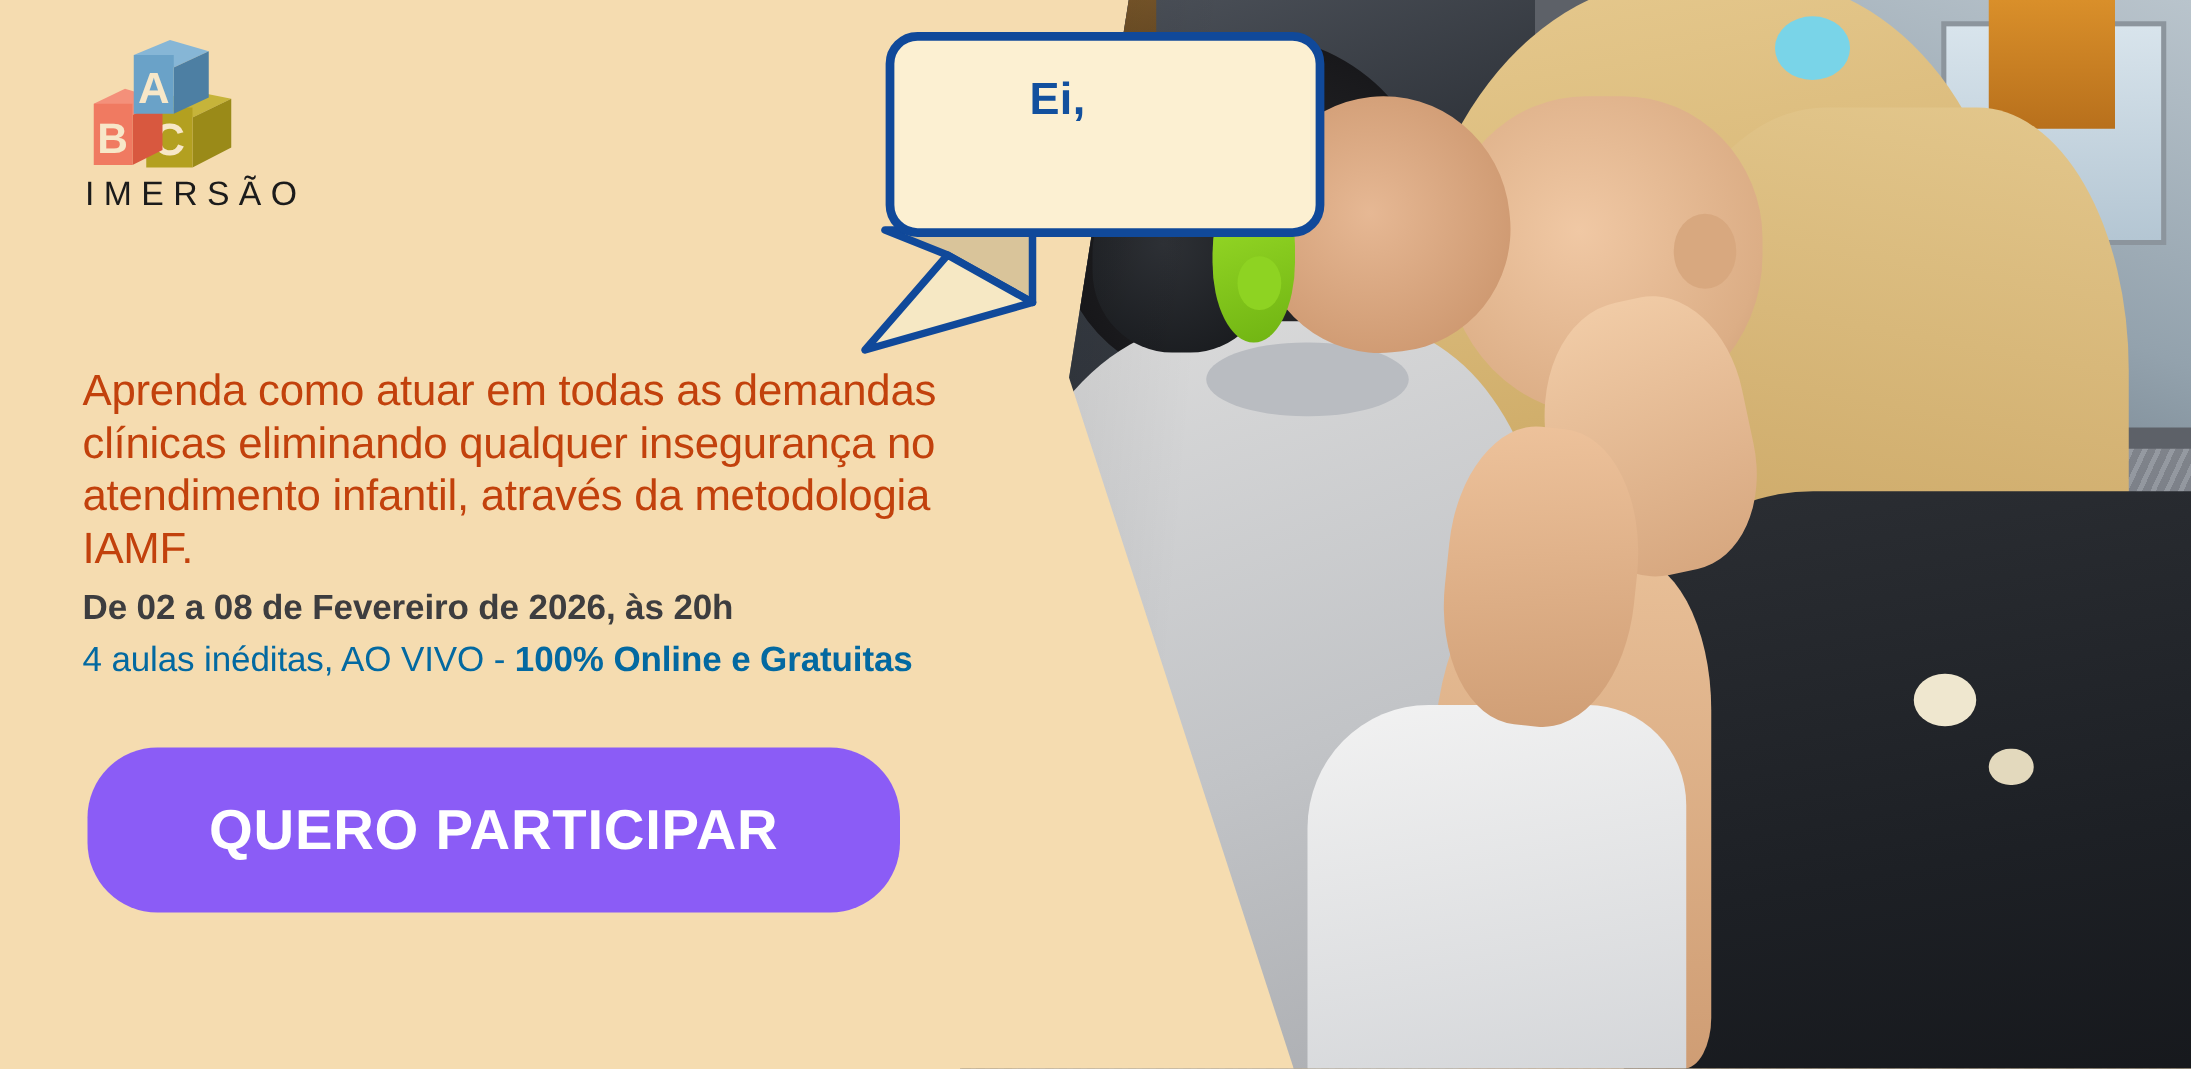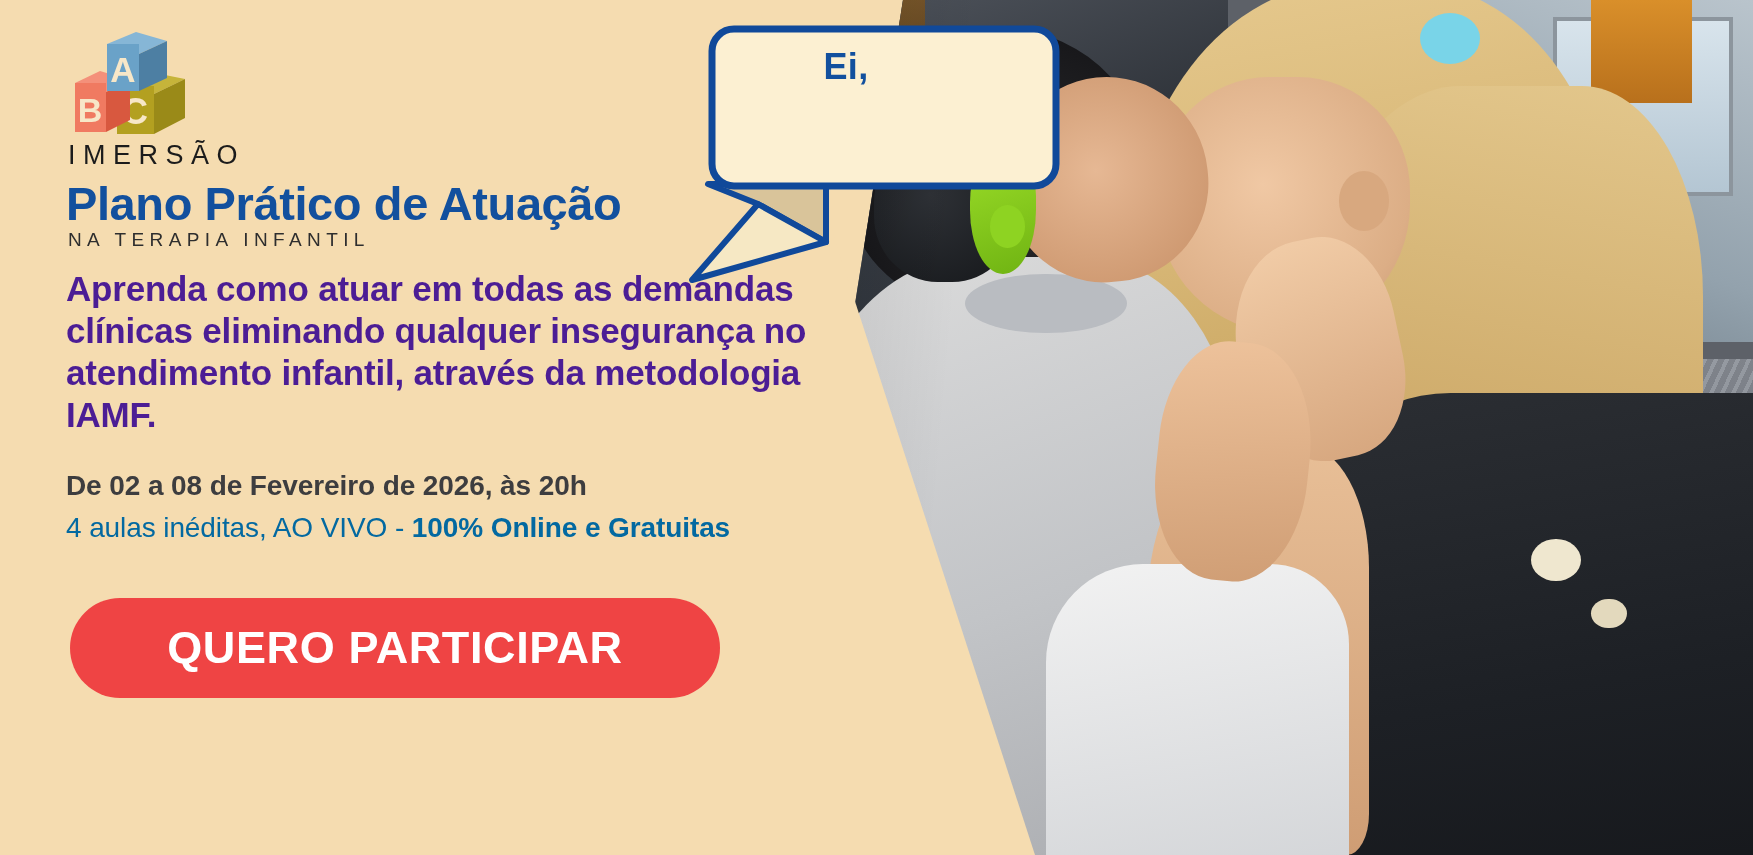--- a/index.html
+++ b/index.html
@@ -176,48 +176,48 @@
     position:absolute;left:66px;top:176px;
     font-size:47px;font-weight:bold;letter-spacing:-.4px;
     color:#12509e;
   }
   .subkicker{
     position:absolute;left:68px;top:229px;
     font-size:19px;font-weight:500;letter-spacing:5.4px;
     color:#2e2e2e;
   }
   .headline{
-    position:absolute;left:66px;top:268px;width:760px;
-    font-size:35px;font-weight:bold;line-height:1.20;
-    color:#4c1d95;letter-spacing:-.2px;
+    position:absolute;left:66px;top:292px;width:760px;
+    font-size:35px;font-weight:normal;line-height:1.20;
+    color:#c2410c;letter-spacing:-.2px;
   }
   .detail1{
     position:absolute;left:66px;top:470px;
     font-size:28px;font-weight:700;color:#3d3d3f;letter-spacing:-.1px;
   }
   .detail2{
     position:absolute;left:66px;top:512px;
     font-size:28px;font-weight:400;color:#0369a1;letter-spacing:-.1px;
   }
   .detail2 b{font-weight:bold;}
 
   
   .cta{
-    position:absolute;left:70px;top:598px;width:650px;height:100px;
-    background:#ef4444;border:none;border-radius:56px;
+    position:absolute;left:70px;top:598px;width:650px;height:132px;
+    background:#8b5cf6;border:none;border-radius:56px;
     color:#ffffff;font-size:45px;font-weight:bold;letter-spacing:.6px;
     font-family:"Liberation Sans", sans-serif;
     cursor:pointer;display:flex;align-items:center;justify-content:center;
   }
 
   
   .bubble-wrap{position:absolute;left:636px;top:18px;width:420px;height:280px;}
   .bubble-wrap svg{display:block;overflow:visible;}
   .bubble-text{
-    position:absolute;left:636px;top:44px;width:420px;
+    position:absolute;left:636px;top:56px;width:420px;
     text-align:center;color:#12509e;
     font-size:36px;font-weight:bold;line-height:1.30;letter-spacing:.3px;
   }
   .bubble-text .l2{font-size:41px;letter-spacing:.5px;display:block;}
 </style>
 </head>
 <body>
 
 <div class="banner">
 
@@ -277,22 +277,20 @@
       <g>
         <polygon points="39,14 68,2 99,11 71,24" fill="#86b6d6"></polygon>
         <polygon points="99,11 99,48 71,61 71,24" fill="#4d7fa3"></polygon>
         <rect x="39" y="14" width="32" height="47" fill="#6aa2c8"></rect>
         <text x="55" y="52" font-family="Liberation Sans, sans-serif" font-size="35" font-weight="bold" fill="#f7e7c8" text-anchor="middle">A</text>
       </g>
     </svg>
   </div>
 
   <div class="kicker">IMERSÃO</div>
-  <div class="title">Plano Prático de Atuação</div>
-  <div class="subkicker">NA TERAPIA INFANTIL</div>
 
   <div class="headline">Aprenda como atuar em todas as demandas clínicas eliminando qualquer insegurança no atendimento infantil, através da metodologia IAMF.</div>
 
   <div class="detail1">De 02 a 08 de Fevereiro de 2026, às 20h</div>
   <div class="detail2">
     <span>4 aulas inéditas, AO VIVO - </span><b>100% Online e Gratuitas</b>
   </div>
 
   <button class="cta">QUERO PARTICIPAR</button>
 

